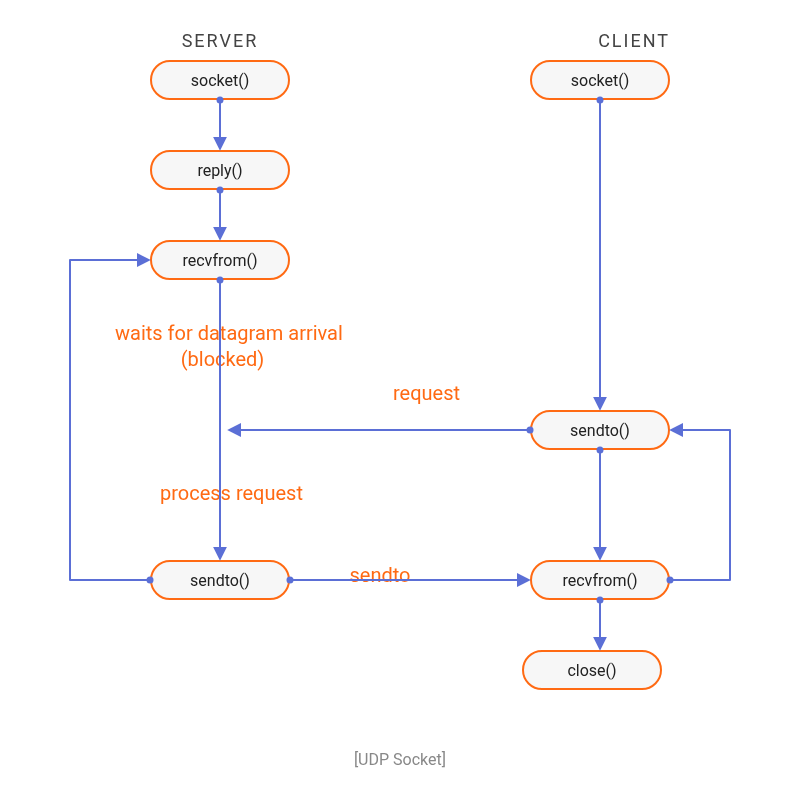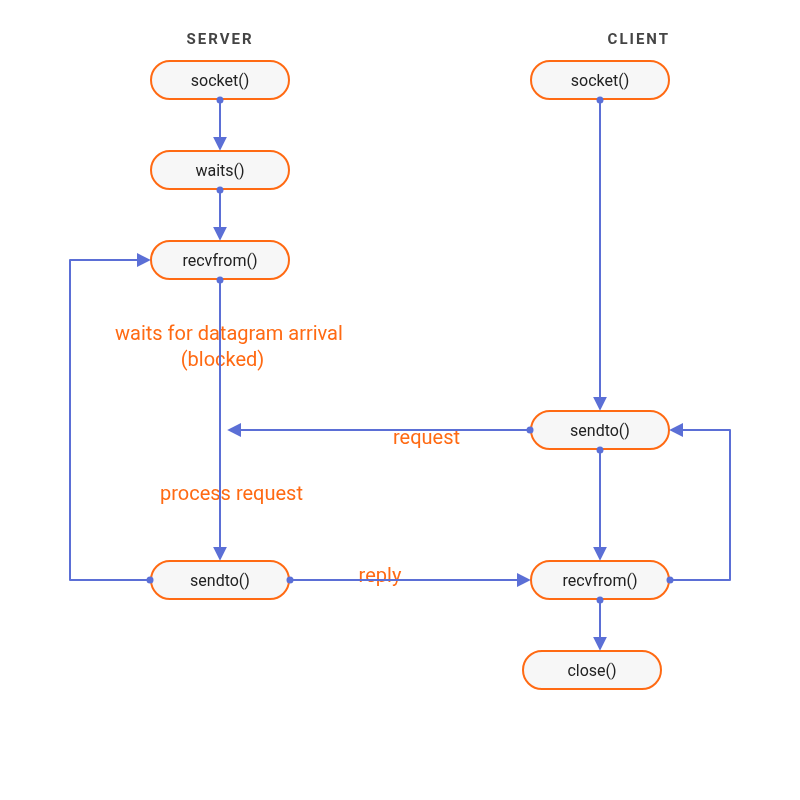--- a/index.html
+++ b/index.html
@@ -10,24 +10,24 @@
     background: #ffffff;
     font-family: -apple-system, BlinkMacSystemFont, "Segoe UI", Roboto, Helvetica, Arial, sans-serif;
   }
   .stage {
     position: relative;
     width: 800px;
     height: 800px;
   }
   .col-title {
     position: absolute;
-    font-size: 15px;
+    font-size: 18px;
     letter-spacing: 2px;
     color: #444;
-    font-weight: 700;
+    font-weight: 400;
     text-align: center;
   }
   .node {
     position: absolute;
     box-sizing: border-box;
     background: #f7f7f7;
     border: 2px solid #ff6a13;
     border-radius: 20px;
     color: #222;
     font-size: 16px;
@@ -60,37 +60,38 @@
 </style>
 </head>
 <body>
 
 <div class="stage">
 
   <div class="col-title" style="left:150px; top:30px; width:140px;">SERVER</div>
   <div class="col-title" style="left:530px; top:30px; width:140px;text-align:right;">CLIENT</div>
 
   <div class="node" style="left:150px; top:60px;  width:140px; height:40px;">socket()</div>
-  <div class="node" style="left:150px; top:150px; width:140px; height:40px;">waits()</div>
+  <div class="node" style="left:150px; top:150px; width:140px; height:40px;">reply()</div>
   <div class="node" style="left:150px; top:240px; width:140px; height:40px;">recvfrom()</div>
   <div class="node" style="left:150px; top:560px; width:140px; height:40px;">sendto()</div>
 
   <div class="node" style="left:530px; top:60px;  width:140px; height:40px;">socket()</div>
   <div class="node" style="left:530px; top:410px; width:140px; height:40px;">sendto()</div>
   <div class="node" style="left:530px; top:560px; width:140px; height:40px;">recvfrom()</div>
   <div class="node" style="left:522px; top:650px; width:140px; height:40px;">close()</div>
 
   <div class="annot" style="left:115px; top:320px; width:215px;">
     <span>waits for datagram arrival</span><br>
     <span>(blocked)</span>
   </div>
   <div class="annot" style="left:160px; top:480px; width:130px;">process request</div>
-  <div class="annot" style="left:380px; top:424px; width:80px; text-align:right;">request</div>
-  <div class="annot" style="left:340px; top:562px; width:80px;">reply</div>
+  <div class="annot" style="left:380px; top:380px; width:80px; text-align:right;">request</div>
+  <div class="annot" style="left:340px; top:562px; width:80px;">sendto</div>
 
+  <div class="caption" style="left:300px; top:750px; width:200px;">[UDP Socket]</div>
 
   <svg class="wires">
     <defs>
       <marker id="arrow" viewBox="0 0 10 10" refX="8" refY="5" markerWidth="7" markerHeight="7" orient="auto-start-reverse">
         <path d="M 0 0 L 10 5 L 0 10 z" fill="#5b6fd6"></path>
       </marker>
     </defs>
 
     <circle cx="220" cy="100" r="3.5" fill="#5b6fd6"></circle>
     <line x1="220" y1="100" x2="220" y2="148" stroke="#5b6fd6" stroke-width="2" marker-end="url(#arrow)"></line>

